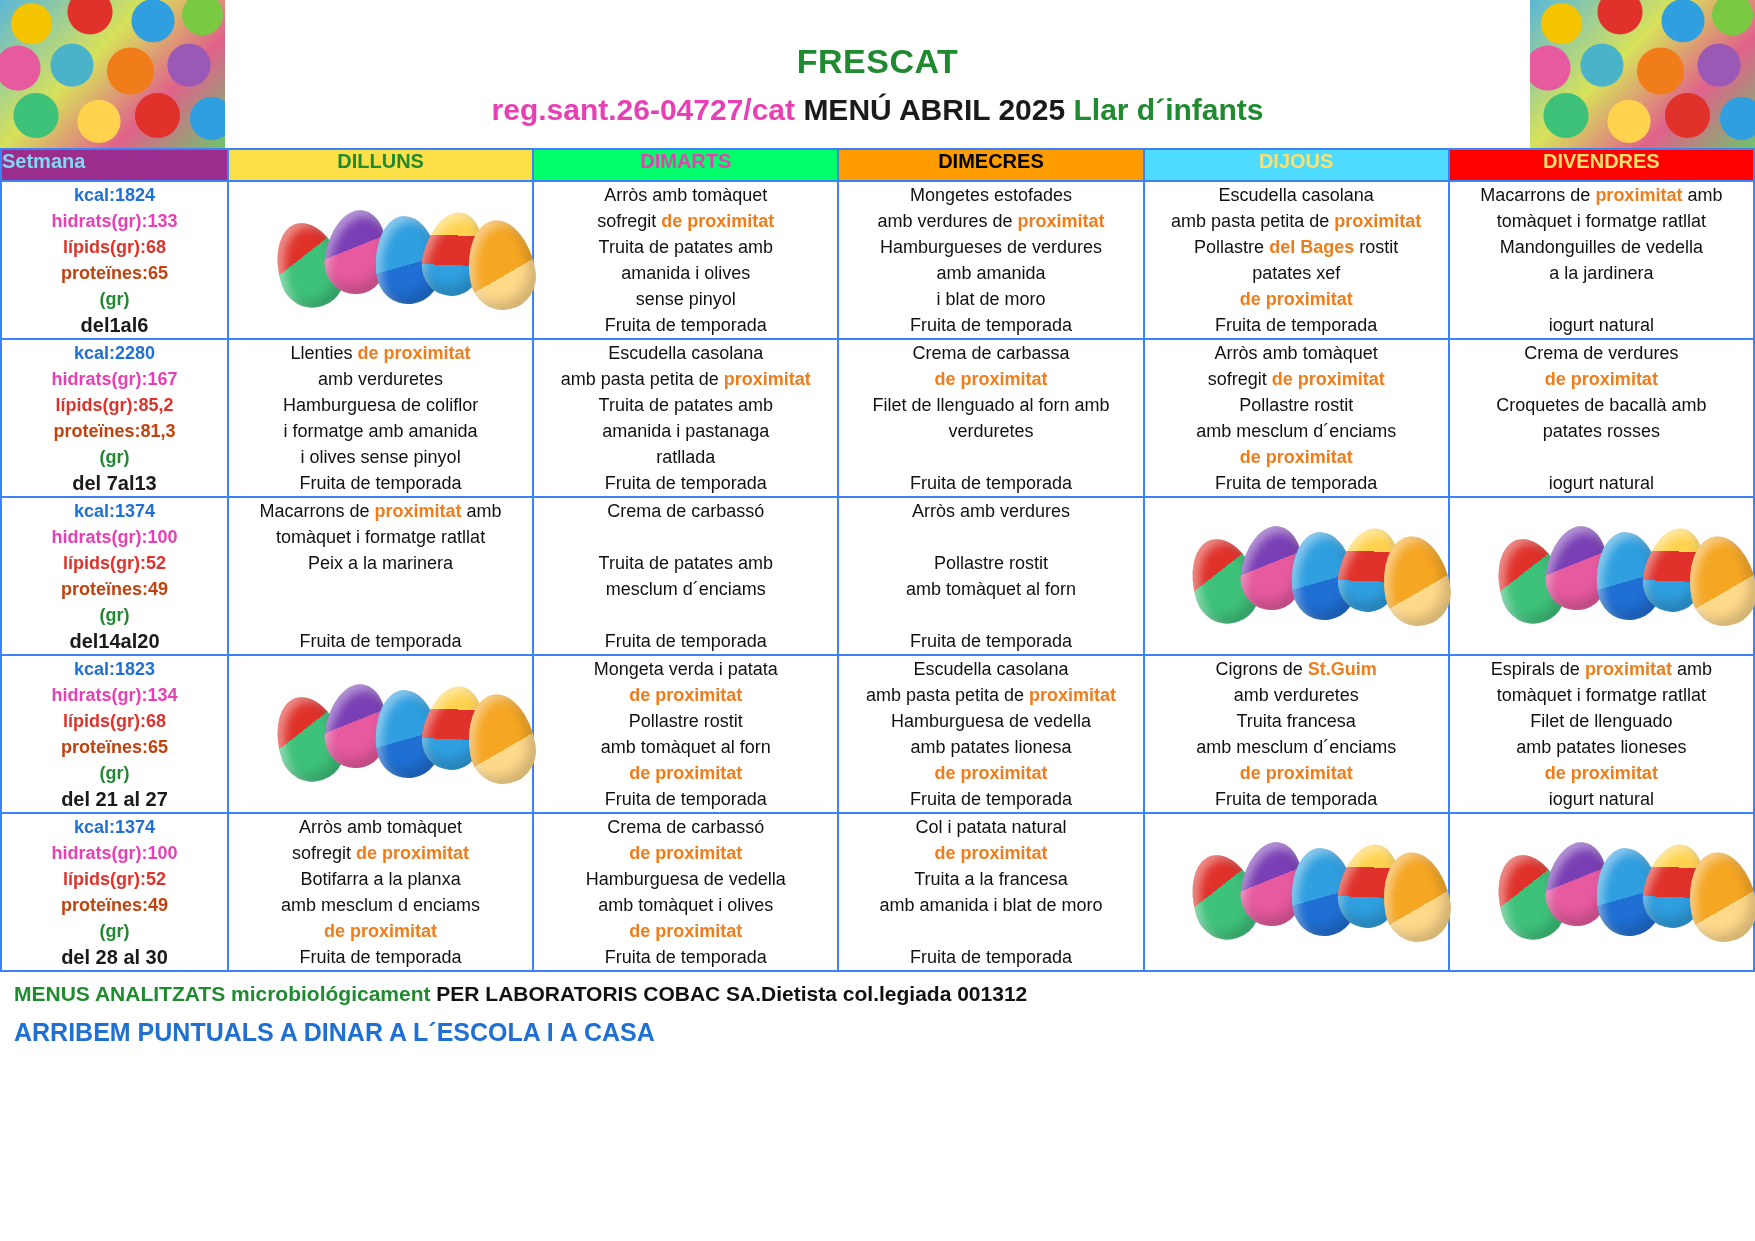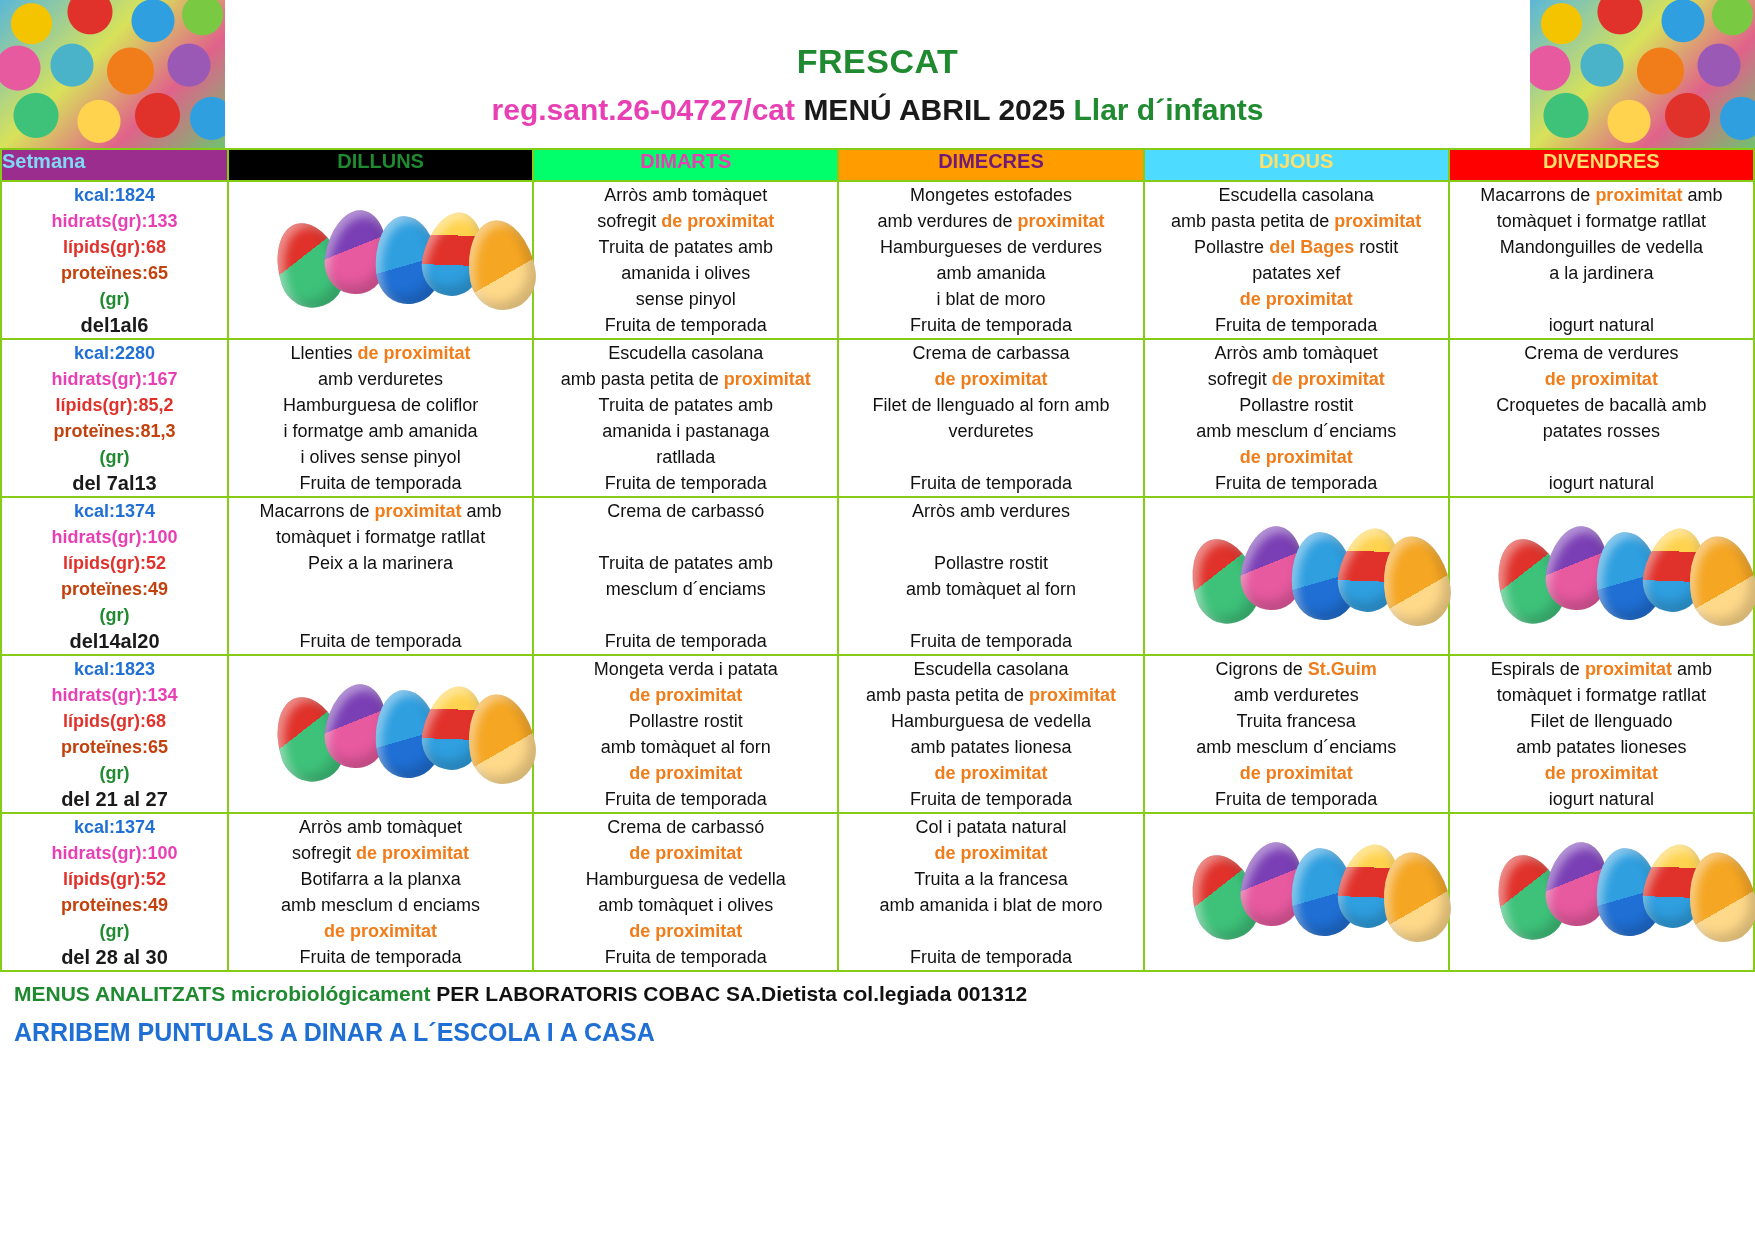--- a/index.html
+++ b/index.html
@@ -75,35 +75,35 @@
   .llar { color: #1f8a2f; }
 
   
   table.menu {
     border-collapse: collapse;
     table-layout: fixed;
     width: 1755px;
     margin: 0;
   }
   table.menu th, table.menu td {
-    border: 2px solid #84cc16;
+    border: 2px solid #3b82f6;
     vertical-align: top;
     padding: 0;
   }
   thead th {
     height: 30px;
     font-size: 20px;
     font-weight: bold;
     text-align: center;
     vertical-align: middle;
   }
   th.c-setmana { background: #9b2d8f; color: #7fd9f5; text-align: left; padding-left: 8px; width: 225px; }
-  th.c-dilluns { background: #000000; color: #1f8a2f; }
+  th.c-dilluns { background: #fde047; color: #1f8a2f; }
   th.c-dimarts { background: #00ff6a; color: #e83fb5; }
-  th.c-dimecres { background: #ff9c00; color: #701a75; }
+  th.c-dimecres { background: #ff9c00; color: #000000; }
   th.c-dijous { background: #4ddbff; color: #ffe06a; }
   th.c-divendres { background: #ff0000; color: #ffe06a; }
 
   td.week-cell {
     width: 225px;
     text-align: center;
     padding: 8px 0 6px 0;
   }
   .nut-line {
     font-size: 18px;

